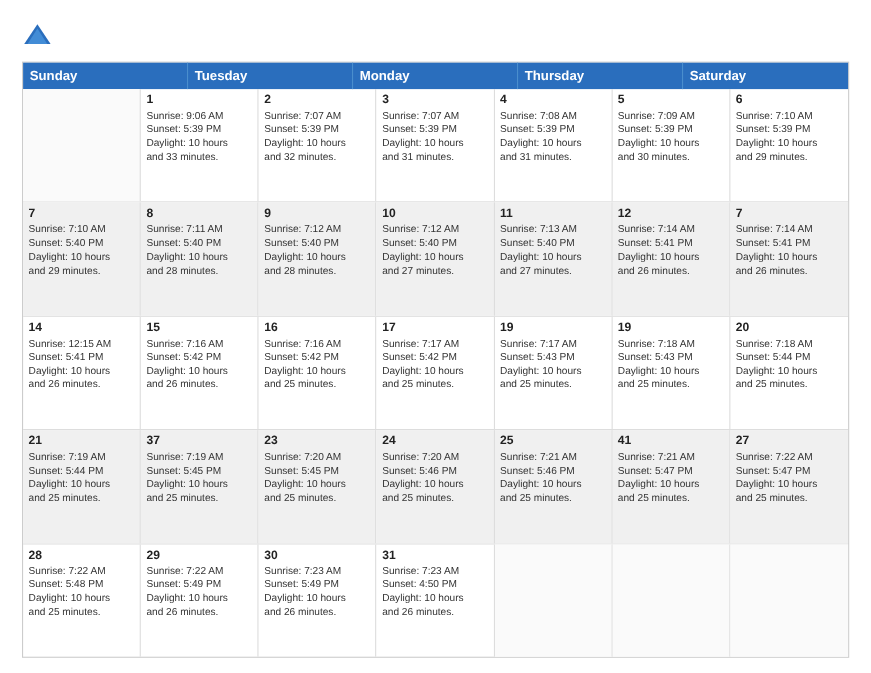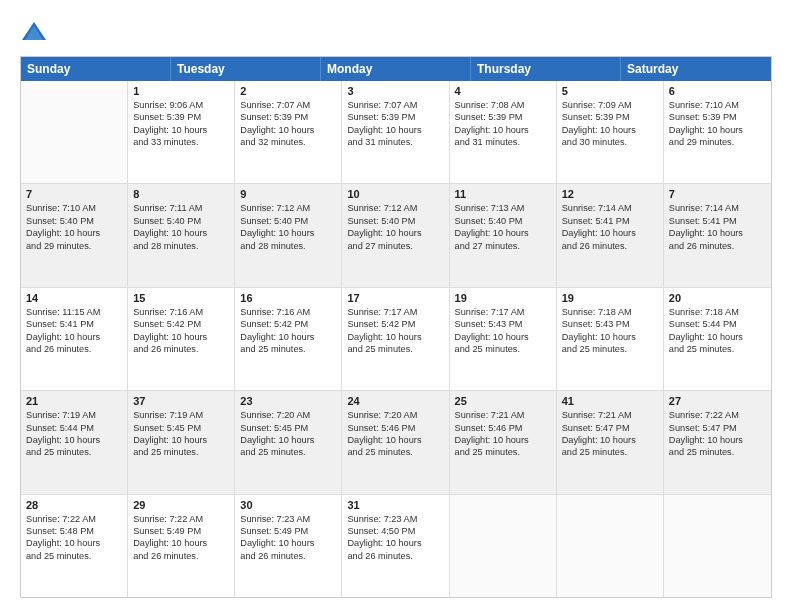--- a/index.html
+++ b/index.html
@@ -238,21 +238,21 @@
             <span class="day-num">7</span>
             <span class="cell-line">Sunrise: 7:14 AM</span>
             <span class="cell-line">Sunset: 5:41 PM</span>
             <span class="cell-line">Daylight: 10 hours</span>
             <span class="cell-line">and 26 minutes.</span>
           </div>
         </div>
         <div class="cal-row">
           <div class="cal-cell">
             <span class="day-num">14</span>
-            <span class="cell-line">Sunrise: 11:15 AM</span>
+            <span class="cell-line">Sunrise: 12:15 AM</span>
             <span class="cell-line">Sunset: 5:41 PM</span>
             <span class="cell-line">Daylight: 10 hours</span>
             <span class="cell-line">and 26 minutes.</span>
           </div>
           <div class="cal-cell">
             <span class="day-num">15</span>
             <span class="cell-line">Sunrise: 7:16 AM</span>
             <span class="cell-line">Sunset: 5:42 PM</span>
             <span class="cell-line">Daylight: 10 hours</span>
             <span class="cell-line">and 26 minutes.</span>

